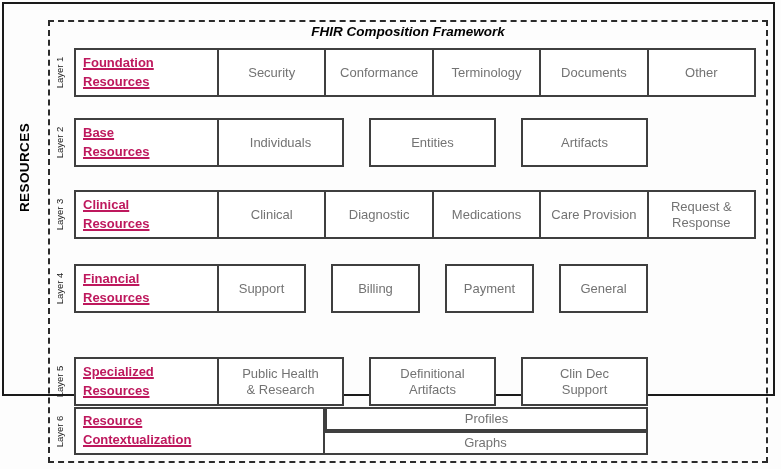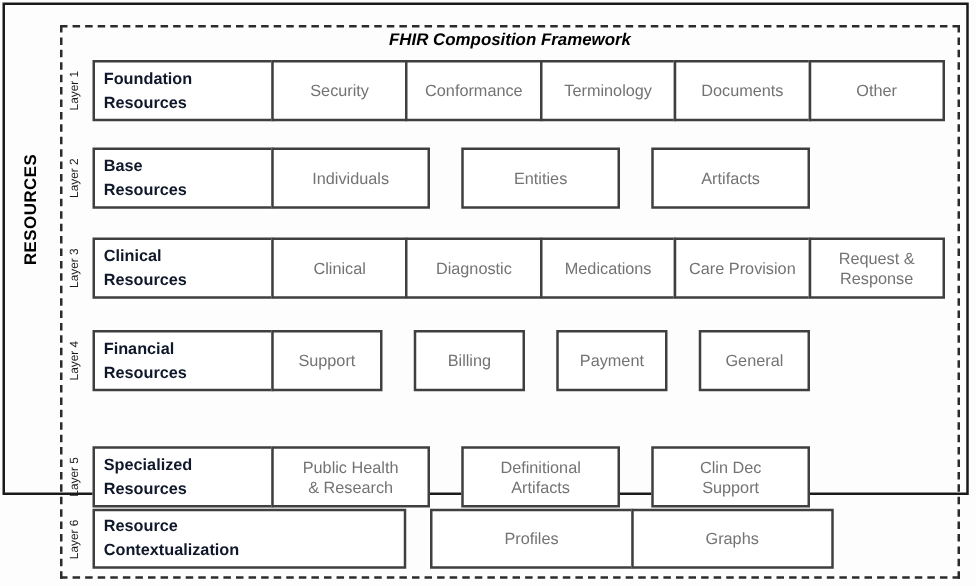--- a/index.html
+++ b/index.html
@@ -41,30 +41,30 @@
     font-size:9.5px;color:#1a1a1a;white-space:nowrap;
   }
   .cat{
     position:absolute;left:74px;width:145px;height:49px;
     border:2px solid #3f3f3f;box-sizing:border-box;background:#fff;
     display:flex;flex-direction:column;justify-content:center;
     padding-left:7px;
   }
   .cat .catline{
     font-weight:bold;font-size:13px;line-height:1.45;
-    text-decoration-thickness:1.5px;
-    white-space:pre-line;color:#0f172a;
+    text-decoration:underline;text-decoration-thickness:1.5px;
+    white-space:pre-line;color:#be185d;
   }
   .cat.wide{width:251px;}
   .items{
     position:absolute;display:flex;height:49px;box-sizing:border-box;
   }
   .items.five{left:217px;width:539px;}
   .items.four{left:217px;width:431px;gap:27px;}
-  .items.two{left:344px;width:323px;}
+  .items.two{left:325px;width:323px;flex-direction:column;}
   .item{
     flex:1;margin-left:-2px;
     border:2px solid #3f3f3f;box-sizing:border-box;background:#fff;
     display:flex;align-items:center;justify-content:center;
     text-align:center;font-size:13px;line-height:1.2;
     white-space:pre-line;color:#737373;
   }
   .item:first-child{margin-left:0;}
   .r1{top:48px;} .r2{top:118px;} .r3{top:190px;}
   .r4{top:264px;} .r5{top:357px;} .r6{top:407px;}

